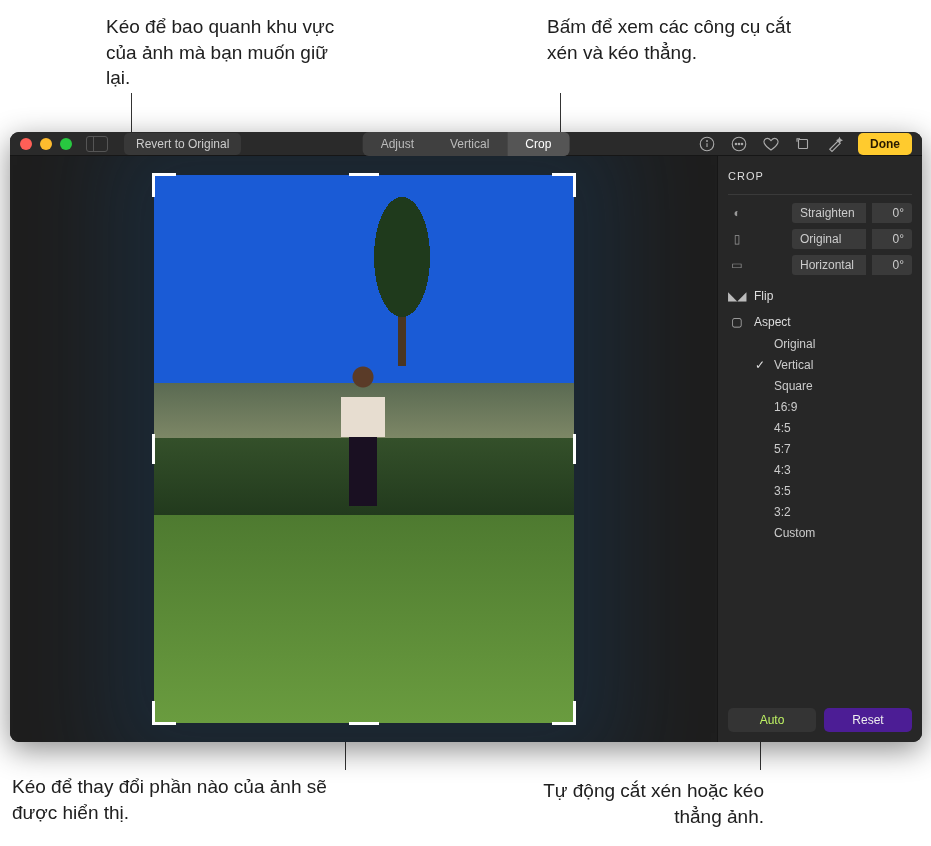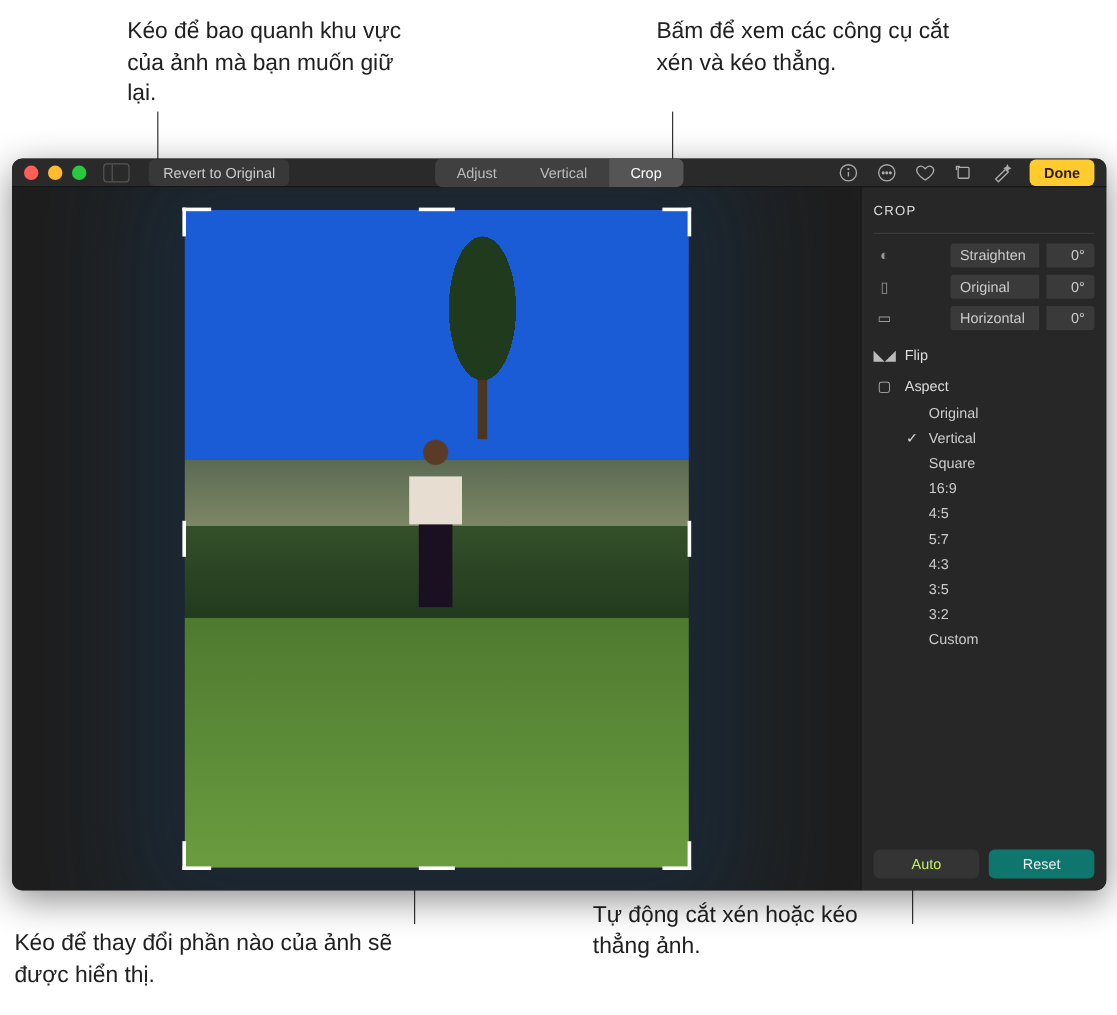--- a/index.html
+++ b/index.html
@@ -149,35 +149,35 @@
   .aspect-item .chk{width:12px;text-align:center;color:#ddd;visibility:hidden;}
   .aspect-item.sel .chk{visibility:visible;}
   .bottom-btns{
     position:absolute;left:10px;right:10px;bottom:10px;
     display:flex;gap:8px;
   }
   .bottom-btns button{
     flex:1;border:none;border-radius:5px;padding:5px 0;font-size:12px;cursor:pointer;
   }
   .btn-auto{background:#343434;color:#bef264;}
-  .btn-reset{background:#0f766e;color:#eee;}
+  .btn-reset{background:#4c1d95;color:#eee;}
 </style>
 </head>
 <body>
 
 <div class="callout" style="top:14px;left:106px;width:250px">Kéo để bao quanh khu vực của ảnh mà bạn muốn giữ lại.</div>
 <div class="callout-line" style="top:93px;left:131px;width:1px;height:85px"></div>
 
 <div class="callout" style="top:14px;left:547px;width:250px">Bấm để xem các công cụ cắt xén và kéo thẳng.</div>
 <div class="callout-line" style="top:93px;left:560px;width:1px;height:50px"></div>
 
 <div class="callout" style="top:774px;left:12px;width:320px">Kéo để thay đổi phần nào của ảnh sẽ được hiển thị.</div>
 <div class="callout-line" style="top:726px;left:345px;width:1px;height:44px"></div>
 
-<div class="callout" style="top:750px;left:494px;width:270px;text-align:left">Tự động cắt xén hoặc kéo thẳng ảnh.</div>
+<div class="callout" style="top:778px;left:494px;width:270px;text-align:right">Tự động cắt xén hoặc kéo thẳng ảnh.</div>
 <div class="callout-line" style="top:732px;left:760px;width:1px;height:38px"></div>
 
 <div class="app-window">
   <div class="titlebar">
     <div class="traffic">
       <span class="tl-close"></span>
       <span class="tl-min"></span>
       <span class="tl-max"></span>
     </div>
     <div class="sidebar-toggle"></div>

